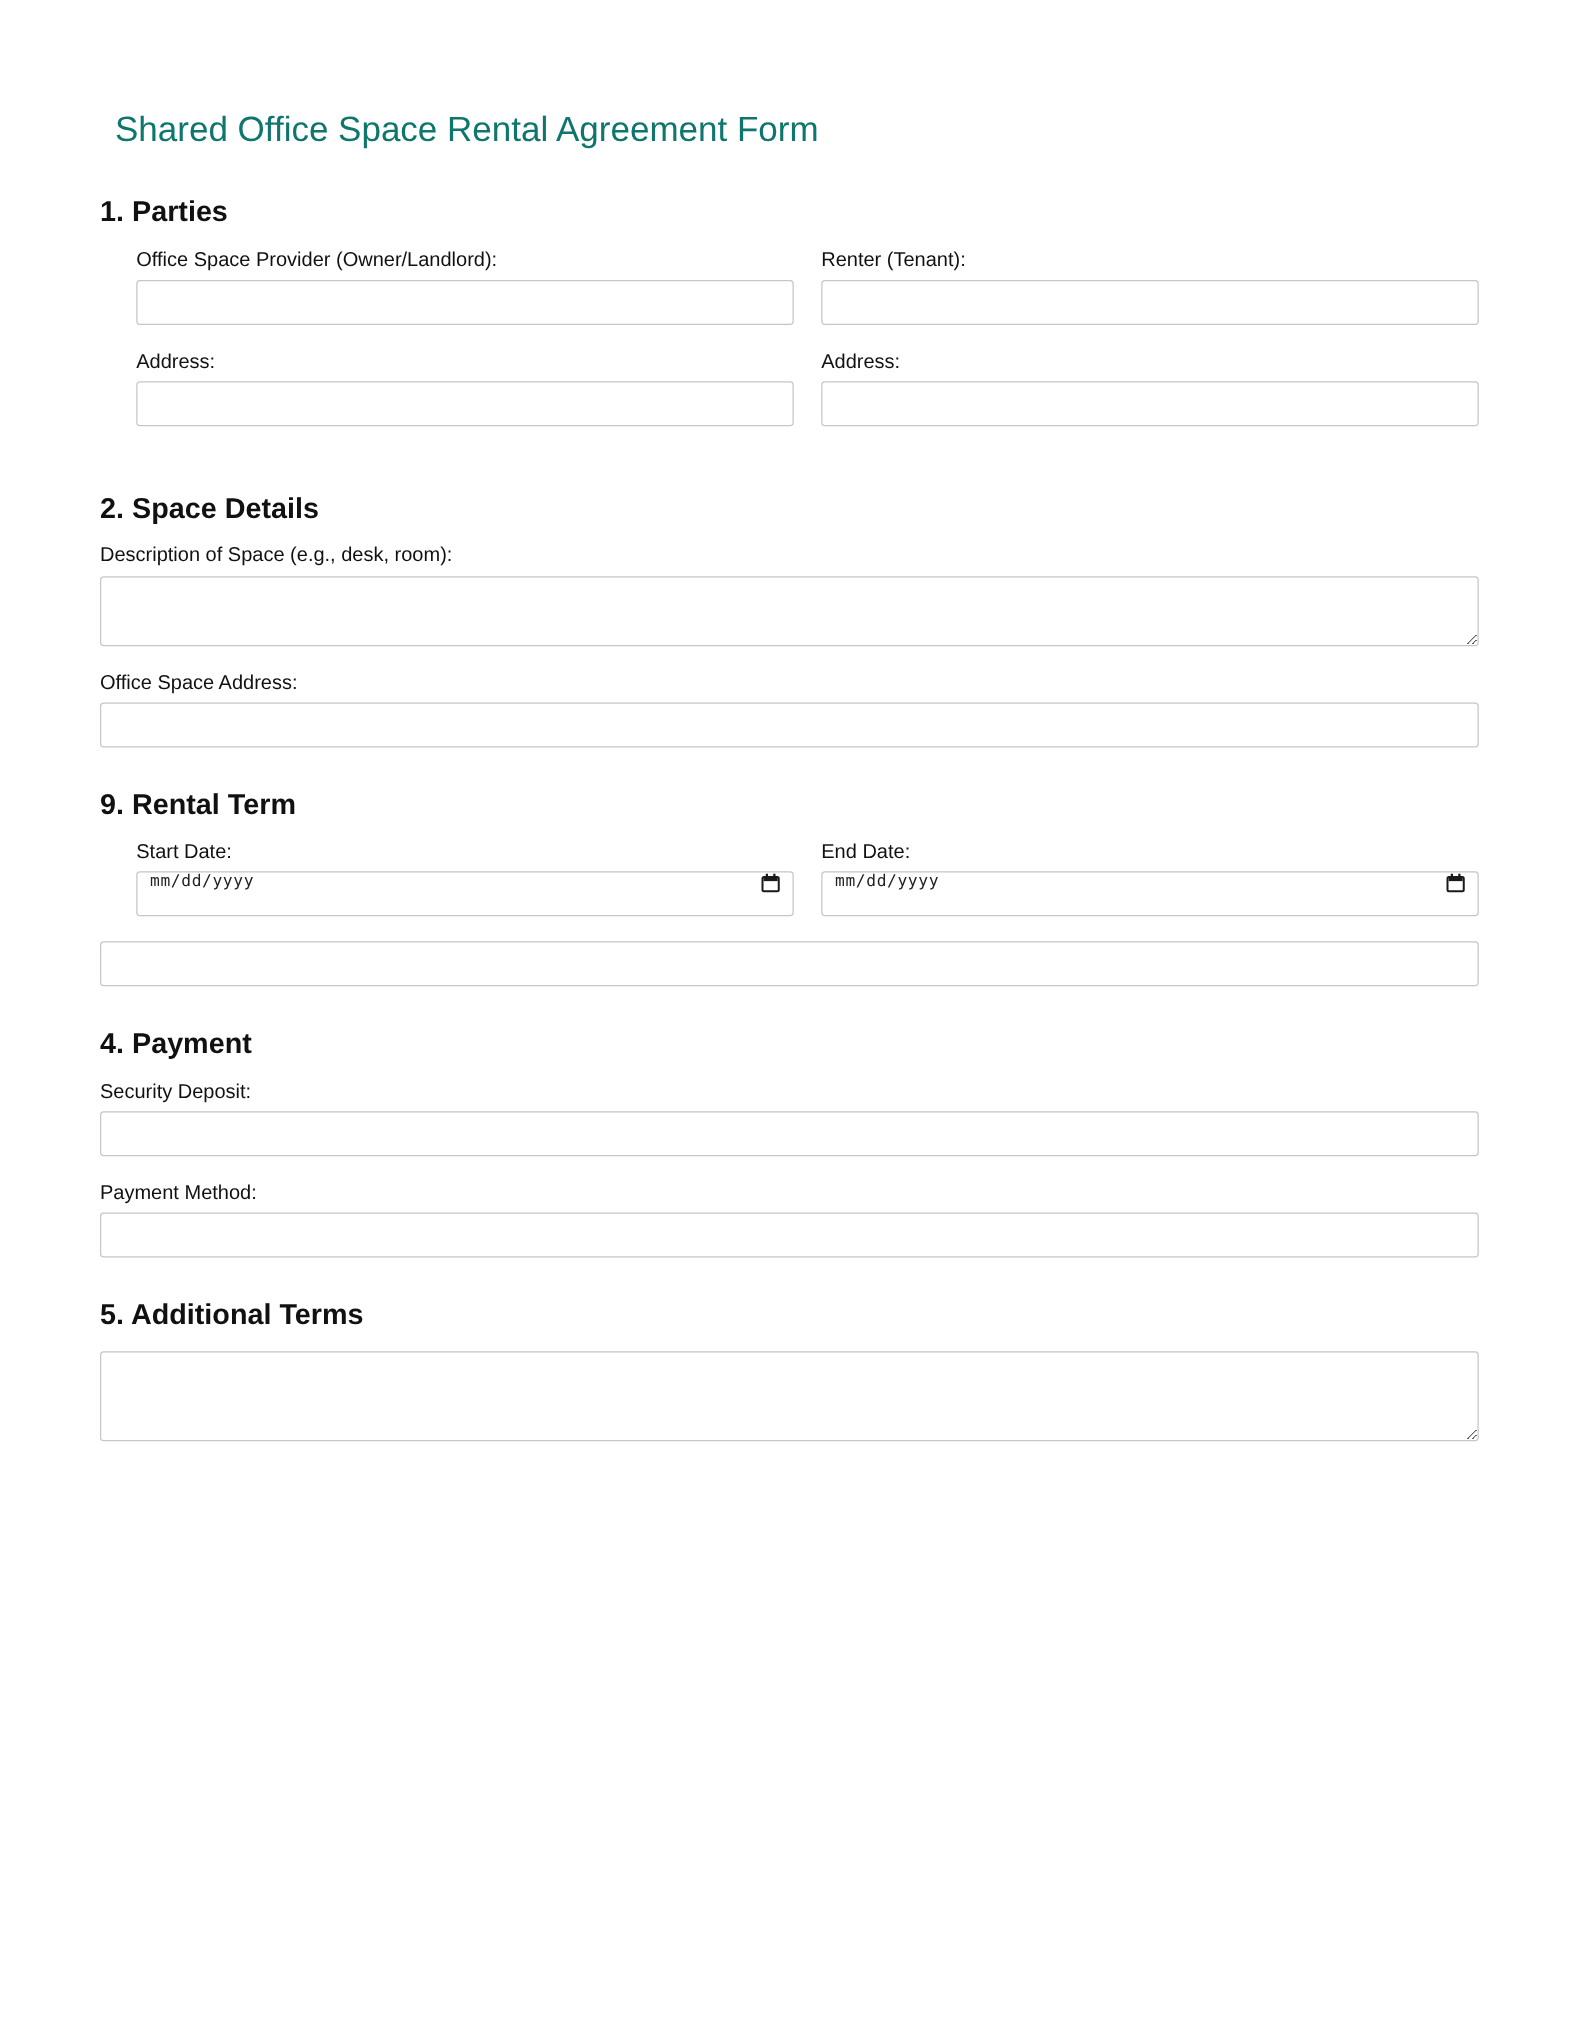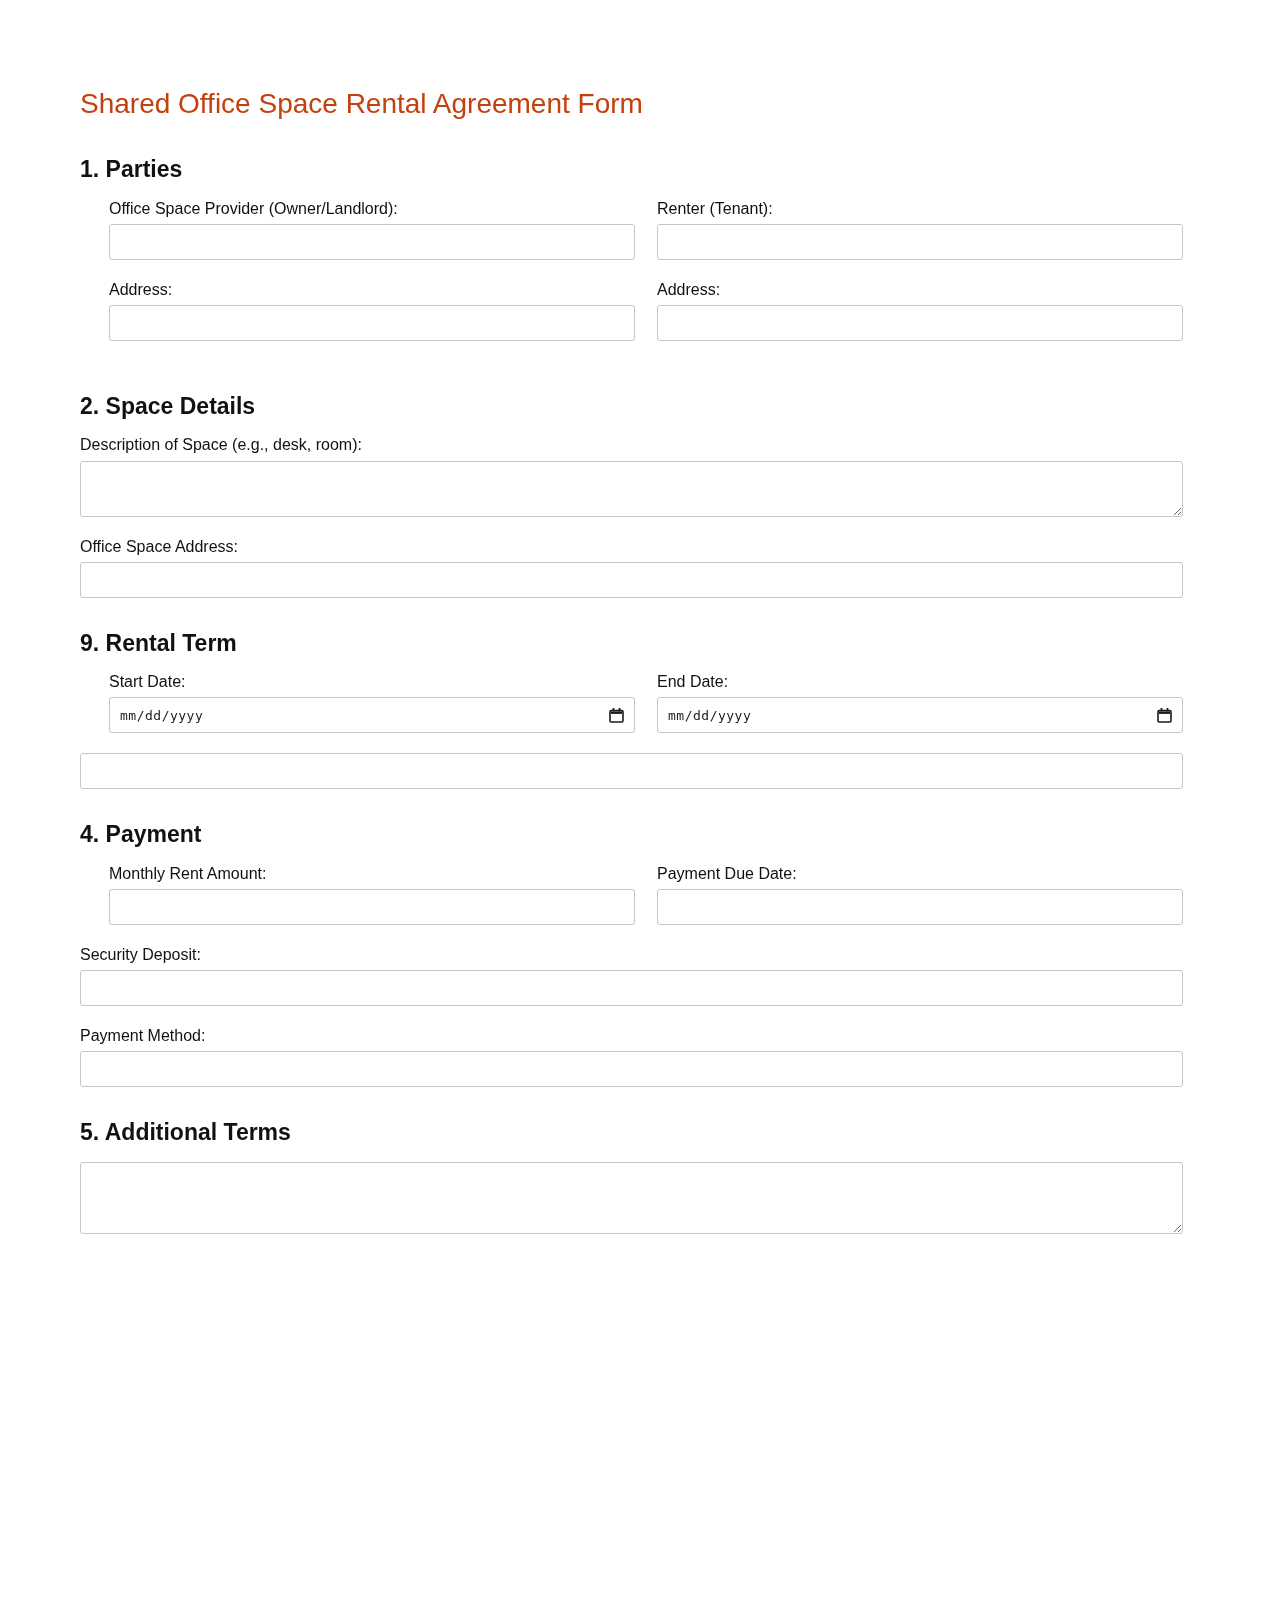--- a/index.html
+++ b/index.html
@@ -10,22 +10,22 @@
     font-family: "Liberation Sans", sans-serif;
     color: #000000;
   }
   .container {
     padding: 88px 80px 60px 80px;
   }
   h1.form-title {
     font-size: 28px;
     font-weight: 400;
     line-height: 1.15;
-    margin: 0 0 36px 0;
-    color: #c2410c;
+    margin: 0 0 36px 12px;
+    color: #0f766e;
   }
   .section { margin-top: 32px; }
   .section:first-of-type { margin-top: 0; }
   h2.section-heading {
     font-size: 23px;
     font-weight: 700;
     line-height: 1.15;
     margin: 0 0 16px 0;
     color: #111111;
   }
@@ -66,21 +66,21 @@
     border: 1px solid #c6c6c6;
     border-radius: 3px;
     background: #ffffff;
     resize: vertical;
     outline: none;
   }
   textarea.text-area.h-desc { height: 56px; }
   textarea.text-area.h-terms { height: 72px; }
   .date-input {
     display: flex;
-    align-items: center;
+    align-items: flex-start;
     justify-content: space-between;
     width: 100%;
     height: 36px;
     padding: 0 9px 0 10px;
     border: 1px solid #c6c6c6;
     border-radius: 3px;
     background: #ffffff;
     cursor: text;
   }
   .date-text {
@@ -162,30 +162,20 @@
         </div>
       </div>
     </div>
     <div class="field">
       <input type="text" class="text-input" style="">
     </div>
   </div>
 
   <div class="section">
     <h2 class="section-heading">4. Payment</h2>
-    <div class="grid2">
-      <div class="field">
-        <span class="field-label">Monthly Rent Amount:</span>
-        <input type="text" class="text-input" style="">
-      </div>
-      <div class="field">
-        <span class="field-label">Payment Due Date:</span>
-        <input type="text" class="text-input" style="">
-      </div>
-    </div>
     <div class="field">
       <span class="field-label">Security Deposit:</span>
       <input type="text" class="text-input" style="">
     </div>
     <div class="field">
       <span class="field-label">Payment Method:</span>
       <input type="text" class="text-input" style="">
     </div>
   </div>
 

